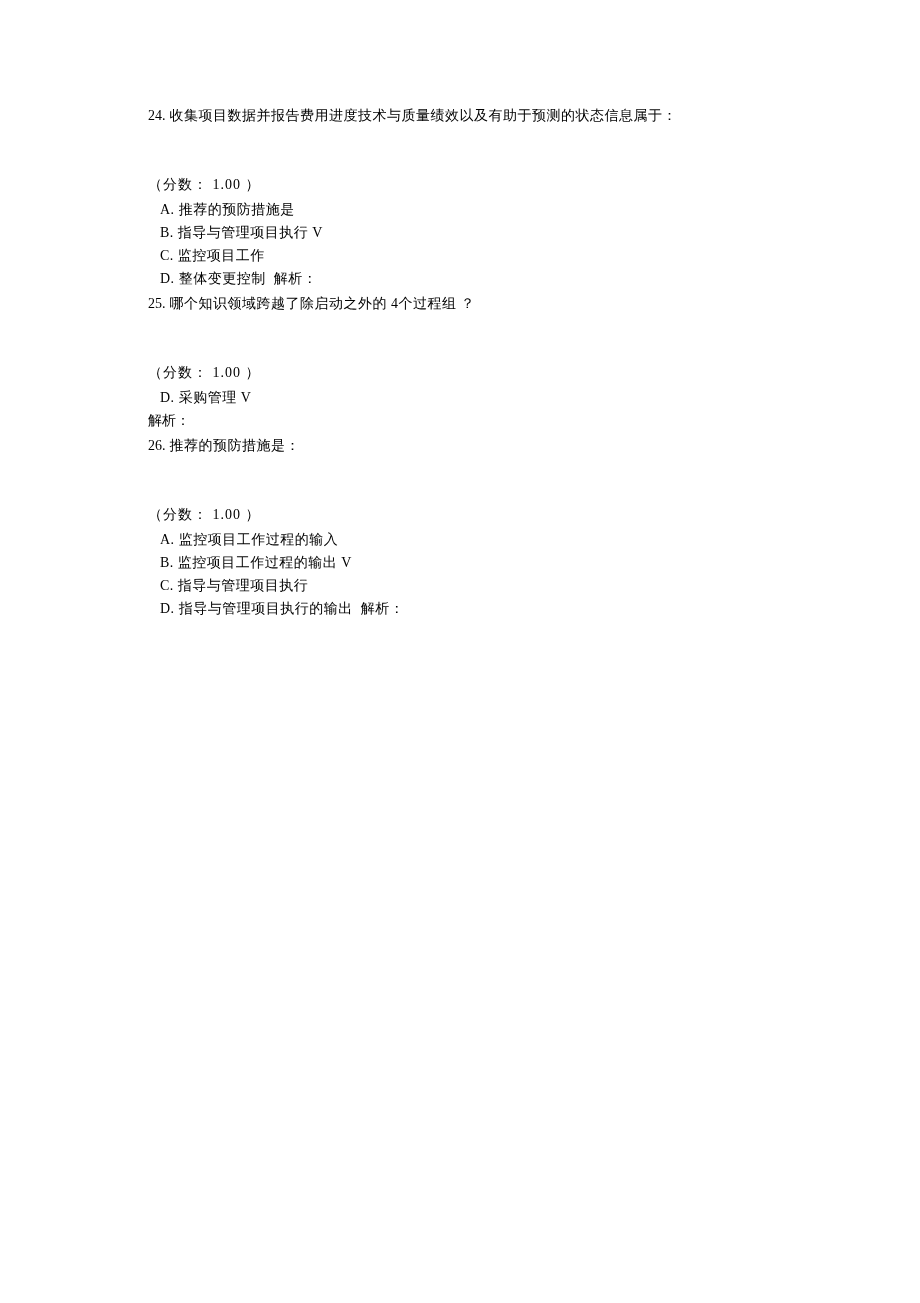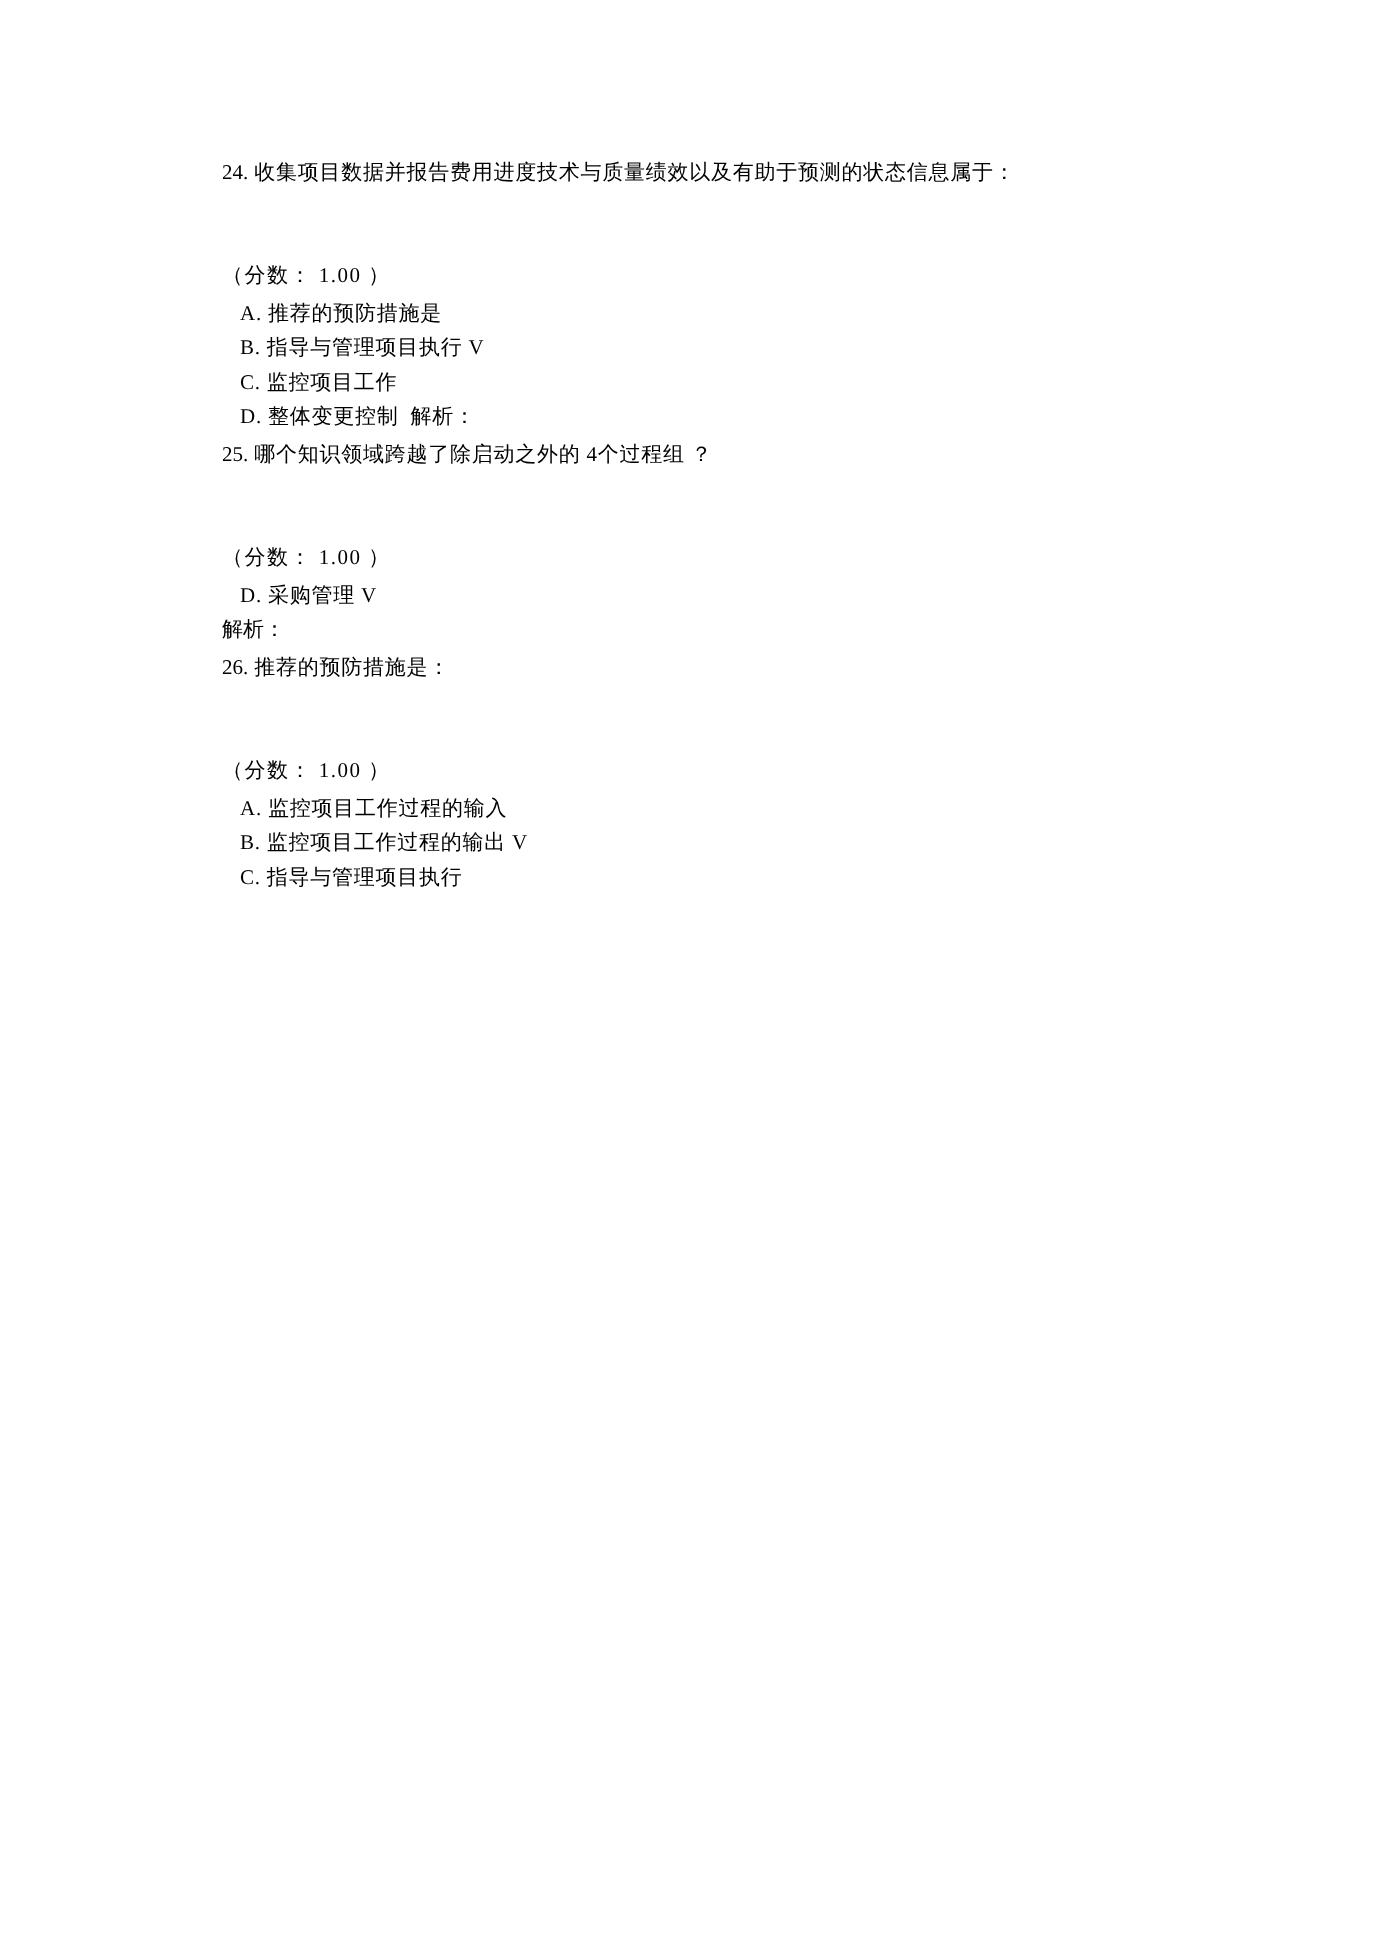--- a/index.html
+++ b/index.html
@@ -112,13 +112,18 @@
   </div>
   <div class="option">
     <span>B.</span>
     <span>监控项目工作过程的输出</span>
     <span>V</span>
   </div>
   <div class="option">
     <span>C.</span>
     <span>指导与管理项目执行</span>
   </div>
+  <div class="option">
+    <span>D.</span>
+    <span>指导与管理项目执行的输出</span>
+    <span class="analysis-inline">解析：</span>
+  </div>
 </div>
 
 </body></html>

